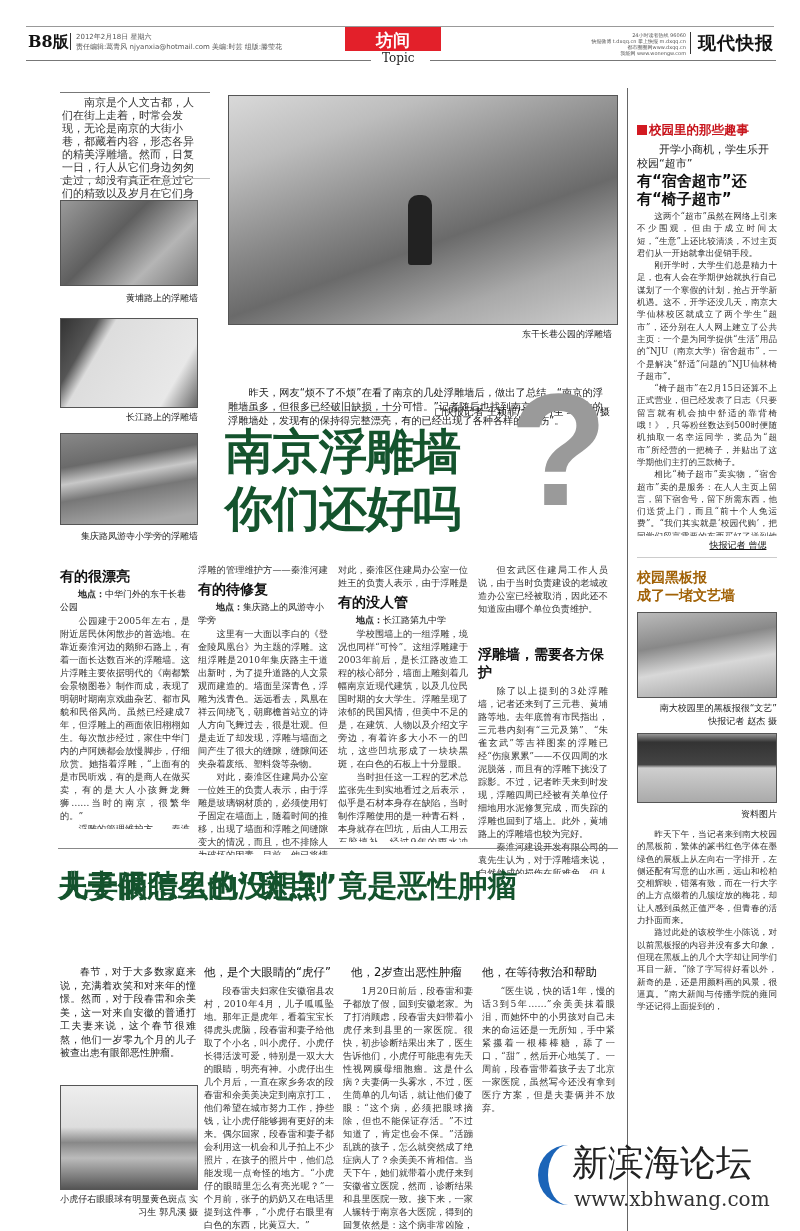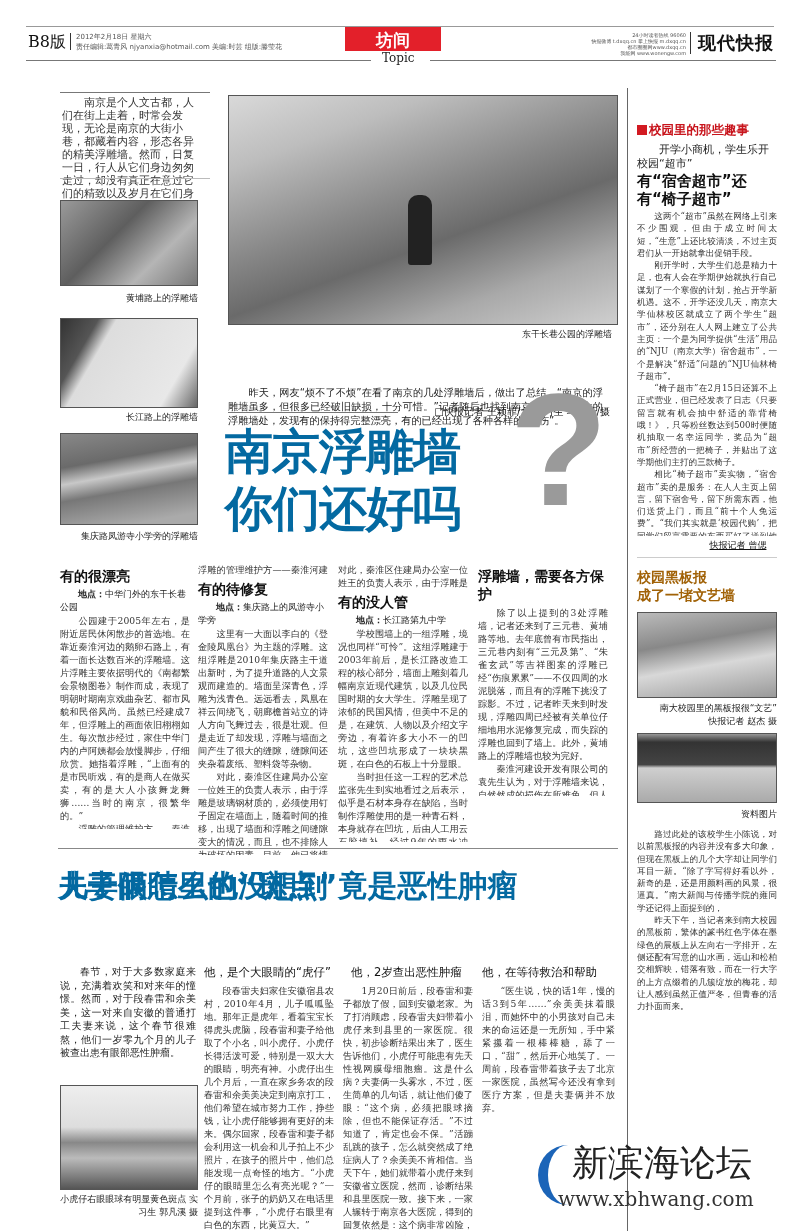--- a/index.html
+++ b/index.html
@@ -8,27 +8,27 @@
 .hdr-line{position:absolute;left:26px;right:26px;height:1px;background:#999}
 .sec-box{background:#e3202a;color:#fff;font-weight:bold;font-size:17px;text-align:center;line-height:26px}
 .txt{font-size:9.2px;line-height:13px;color:#333;text-align:justify;font-family:"DejaVu Serif",serif}
 .txt p{text-indent:2em}
 .sub{font-size:14px;font-weight:bold;color:#111;line-height:18px;margin:4px 0 3px}
 .loc{font-size:9px;line-height:13px;font-family:"DejaVu Serif",serif;text-indent:2em;color:#222}
 .loc b{font-family:"DejaVu Sans",sans-serif}
 .photo{background:linear-gradient(135deg,#9a9a9a,#5e5e5e 40%,#b5b5b5 70%,#787878);border:1px solid #555}
 .cap{font-size:9px;color:#222;text-align:right;line-height:13px}
 .vline{position:absolute;width:1px;background:#666}
-.bighead{font-weight:900;color:#0369a1;letter-spacing:-1px}
+.bighead{font-weight:900;color:#14532d;letter-spacing:-1px}
 </style>
 </head>
 <body>
 
 <div class="hdr-line" style="top:26px;"></div>
-<div class="abs" style="left:28px;top:32px;font-family:'DejaVu Serif',serif;font-weight:normal;font-size:16px;color:#111;">B8版</div>
+<div class="abs" style="left:28px;top:32px;font-family:'DejaVu Serif',serif;font-weight:bold;font-size:16px;color:#111;">B8版</div>
 <div class="abs" style="left:70px;top:33px;width:1px;height:17px;background:#333;"></div>
 <div class="abs" style="left:76px;top:32px;font-size:7px;color:#555;">2012年2月18日  星期六</div>
 <div class="abs" style="left:76px;top:42px;font-size:7px;color:#555;white-space:nowrap;">责任编辑:葛青风  njyanxia@hotmail.com  美编:时芸  组版:滕莹花</div>
 <div class="abs sec-box" style="left:345px;top:27px;width:96px;height:24px;">坊间</div>
 <div class="abs" style="left:382px;top:51px;font-family:'DejaVu Serif',serif;font-size:12px;color:#222;">Topic</div>
 <div class="abs" style="left:26px;top:60px;width:345px;height:1px;background:#777;"></div>
 <div class="abs" style="left:430px;top:60px;width:346px;height:1px;background:#777;"></div>
 <div class="abs" style="left:580px;top:32px;width:106px;text-align:right;font-size:5px;line-height:6px;color:#555;">
   <div>24小时读者热线 96060</div>
   <div>快报微博 t.dxqq.cn  掌上快报 m.dxqq.cn</div>
@@ -84,20 +84,23 @@
   <div class="txt" style="height:26px;overflow:hidden;"><span>对此，秦淮区住建局办公室一位姓王的负责人表示，由于浮雕是玻璃钢材质的，必须使用钉子固定在墙面上，随着时间的推移，出现了墙面和浮雕之间缝隙变大的情况，而且，也不排除人为破坏的因素。目前，他已将情况反映至干道出新指挥部，让那里的工作人员前去查看情况，再做相应处理。</span></div>
   <div class="sub">有的没人管</div>
   <div class="loc"><b>地点：</b><span>长江路第九中学</span></div>
   <div class="txt" style="height:215px;overflow:hidden;">
       <p>学校围墙上的一组浮雕，境况也同样“可怜”。这组浮雕建于2003年前后，是长江路改造工程的核心部分，墙面上雕刻着几幅南京近现代建筑，以及几位民国时期的女大学生。浮雕呈现了浓郁的民国风情，但美中不足的是，在建筑、人物以及介绍文字旁边，有着许多大小不一的凹坑，这些凹坑形成了一块块黑斑，在白色的石板上十分显眼。</p>
       <p>当时担任这一工程的艺术总监张先生到实地看过之后表示，似乎是石材本身存在缺陷，当时制作浮雕使用的是一种青石料，本身就存在凹坑，后由人工用云石胶填补，经过9年的雨水冲刷，云石胶很可能逐渐脱落了，为了整体美观，最好将凹坑再填补起来。</p>
     </div>
 </div>
 
 <div class="abs" style="left:478px;top:563px;width:130px;">
+  <div class="txt" style="height:78px;overflow:hidden;">
+      <p>但玄武区住建局工作人员说，由于当时负责建设的老城改造办公室已经被取消，因此还不知道应由哪个单位负责维护。</p>
+    </div>
   <div class="sub">浮雕墙，需要各方保护</div>
   <div class="txt" style="height:190px;overflow:hidden;">
       <p>除了以上提到的3处浮雕墙，记者还来到了三元巷、黄埔路等地。去年底曾有市民指出，三元巷内刻有“三元及第”、“朱雀玄武”等吉祥图案的浮雕已经“伤痕累累”——不仅四周的水泥脱落，而且有的浮雕下挑没了踪影。不过，记者昨天来到时发现，浮雕四周已经被有关单位仔细地用水泥修复完成，而失踪的浮雕也回到了墙上。此外，黄埔路上的浮雕墙也较为完好。</p>
       <p>秦淮河建设开发有限公司的袁先生认为，对于浮雕墙来说，自然然成的损伤在所难免，但人为的保护也非常重要，需要社会各界的珍视与保护。</p>
     </div>
 </div>
 
 <div class="abs" style="left:58px;top:848px;width:560px;height:1px;background:#888;"></div>
 
 <div class="vline" style="left:627px;top:88px;height:1143px;"></div>
@@ -118,22 +121,22 @@
 <div class="abs" style="left:637px;top:568px;font-size:14px;line-height:18px;font-weight:900;color:#a16207;">
   <div>校园黑板报</div>
   <div>成了一堵文艺墙</div>
 </div>
 <div class="abs photo" style="left:637px;top:612px;width:140px;height:86px;background:linear-gradient(170deg,#bbb 0%,#888 35%,#d8d8d8 60%,#999 100%);"></div>
 <div class="abs cap" style="left:637px;top:702px;width:140px;">南大校园里的黑板报很“文艺”</div>
 <div class="abs cap" style="left:637px;top:715px;width:140px;">快报记者 赵杰 摄</div>
 <div class="abs photo" style="left:637px;top:733px;width:140px;height:70px;background:linear-gradient(180deg,#999 0%,#333 12%,#444 45%,#cfcfcf 50%,#aaa 100%);"></div>
 <div class="abs cap" style="left:637px;top:808px;width:140px;">资料图片</div>
 <div class="abs txt" style="left:637px;top:828px;width:140px;height:380px;overflow:hidden;font-size:8.6px;line-height:12.3px;">
+    <p>昨天下午，当记者来到南大校园的黑板前，繁体的篆书红色字体在墨绿色的展板上从左向右一字排开，左侧还配有写意的山水画，远山和松柏交相辉映，错落有致，而在一行大字的上方点缀着的几簇绽放的梅花，却让人感到虽然正值严冬，但青春的活力扑面而来。</p>
     <p>路过此处的该校学生小陈说，对以前黑板报的内容并没有多大印象，但现在黑板上的几个大字却让同学们耳目一新。“除了字写得好看以外，新奇的是，还是用颜料画的风景，很逼真。”南大新闻与传播学院的雍同学还记得上面提到的，</p>
-    <p>昨天下午，当记者来到南大校园的黑板前，繁体的篆书红色字体在墨绿色的展板上从左向右一字排开，左侧还配有写意的山水画，远山和松柏交相辉映，错落有致，而在一行大字的上方点缀着的几簇绽放的梅花，却让人感到虽然正值严冬，但青春的活力扑面而来。</p>
 </div>
 
 <div class="abs bighead" style="left:58px;top:868px;font-size:30px;line-height:36px;letter-spacing:0;">夫妻俩怎么也没想到</div>
 <div class="abs bighead" style="left:58px;top:868px;font-size:30px;line-height:36px;letter-spacing:0;">儿子眼睛里的“斑点”竟是恶性肿瘤</div>
 
 <div class="abs" style="left:60px;top:965px;width:136px;font-size:10px;line-height:13.5px;color:#222;text-indent:2em;text-align:justify;">春节，对于大多数家庭来说，充满着欢笑和对来年的憧憬。然而，对于段春雷和余美美，这一对来自安徽的普通打工夫妻来说，这个春节很难熬，他们一岁零九个月的儿子被查出患有眼部恶性肿瘤。</div>
 <div class="abs photo" style="left:60px;top:1085px;width:138px;height:105px;background:linear-gradient(180deg,#eee 0%,#ddd 40%,#888 55%,#bbb 70%,#555 100%);"></div>
 <div class="abs" style="left:60px;top:1193px;width:138px;font-size:9px;line-height:13px;color:#222;text-align:right;">
   <span>小虎仔右眼眼球有明显黄色斑点</span> <span>实习生 郭凡溪 摄</span>
 </div>
@@ -152,13 +155,13 @@
 </div>
 <div class="abs" style="left:482px;top:963px;width:133px;">
   <div class="sub" style="font-size:11.5px;font-weight:normal;margin:0 0 3px;">他，在等待救治和帮助</div>
   <div class="txt" style="height:170px;overflow:hidden;">
       <p>“医生说，快的话1年，慢的话3到5年……”余美美抹着眼泪，而她怀中的小男孩对自己未来的命运还是一无所知，手中紧紧攥着一根棒棒糖，舔了一口，“甜”，然后开心地笑了。一周前，段春雷带着孩子去了北京一家医院，虽然写今还没有拿到医疗方案，但是夫妻俩并不放弃。</p>
     </div>
 </div>
 
 <div class="abs" style="left:538px;top:1145px;width:40px;height:60px;border-left:10px solid #1b64b8;border-radius:40px 0 0 40px;"></div>
 <div class="abs" style="left:572px;top:1142px;font-size:36px;line-height:42px;color:#222;font-family:'DejaVu Sans',sans-serif;">新滨海论坛</div>
-<div class="abs" style="left:558px;top:1188px;font-size:20px;line-height:22px;color:#333;font-family:'DejaVu Serif',serif;text-align:right;">www.xbhwang.com</div>
+<div class="abs" style="left:574px;top:1188px;font-size:20px;line-height:22px;color:#333;font-family:'DejaVu Serif',serif;text-align:right;">www.xbhwang.com</div>
 
 </body></html>

